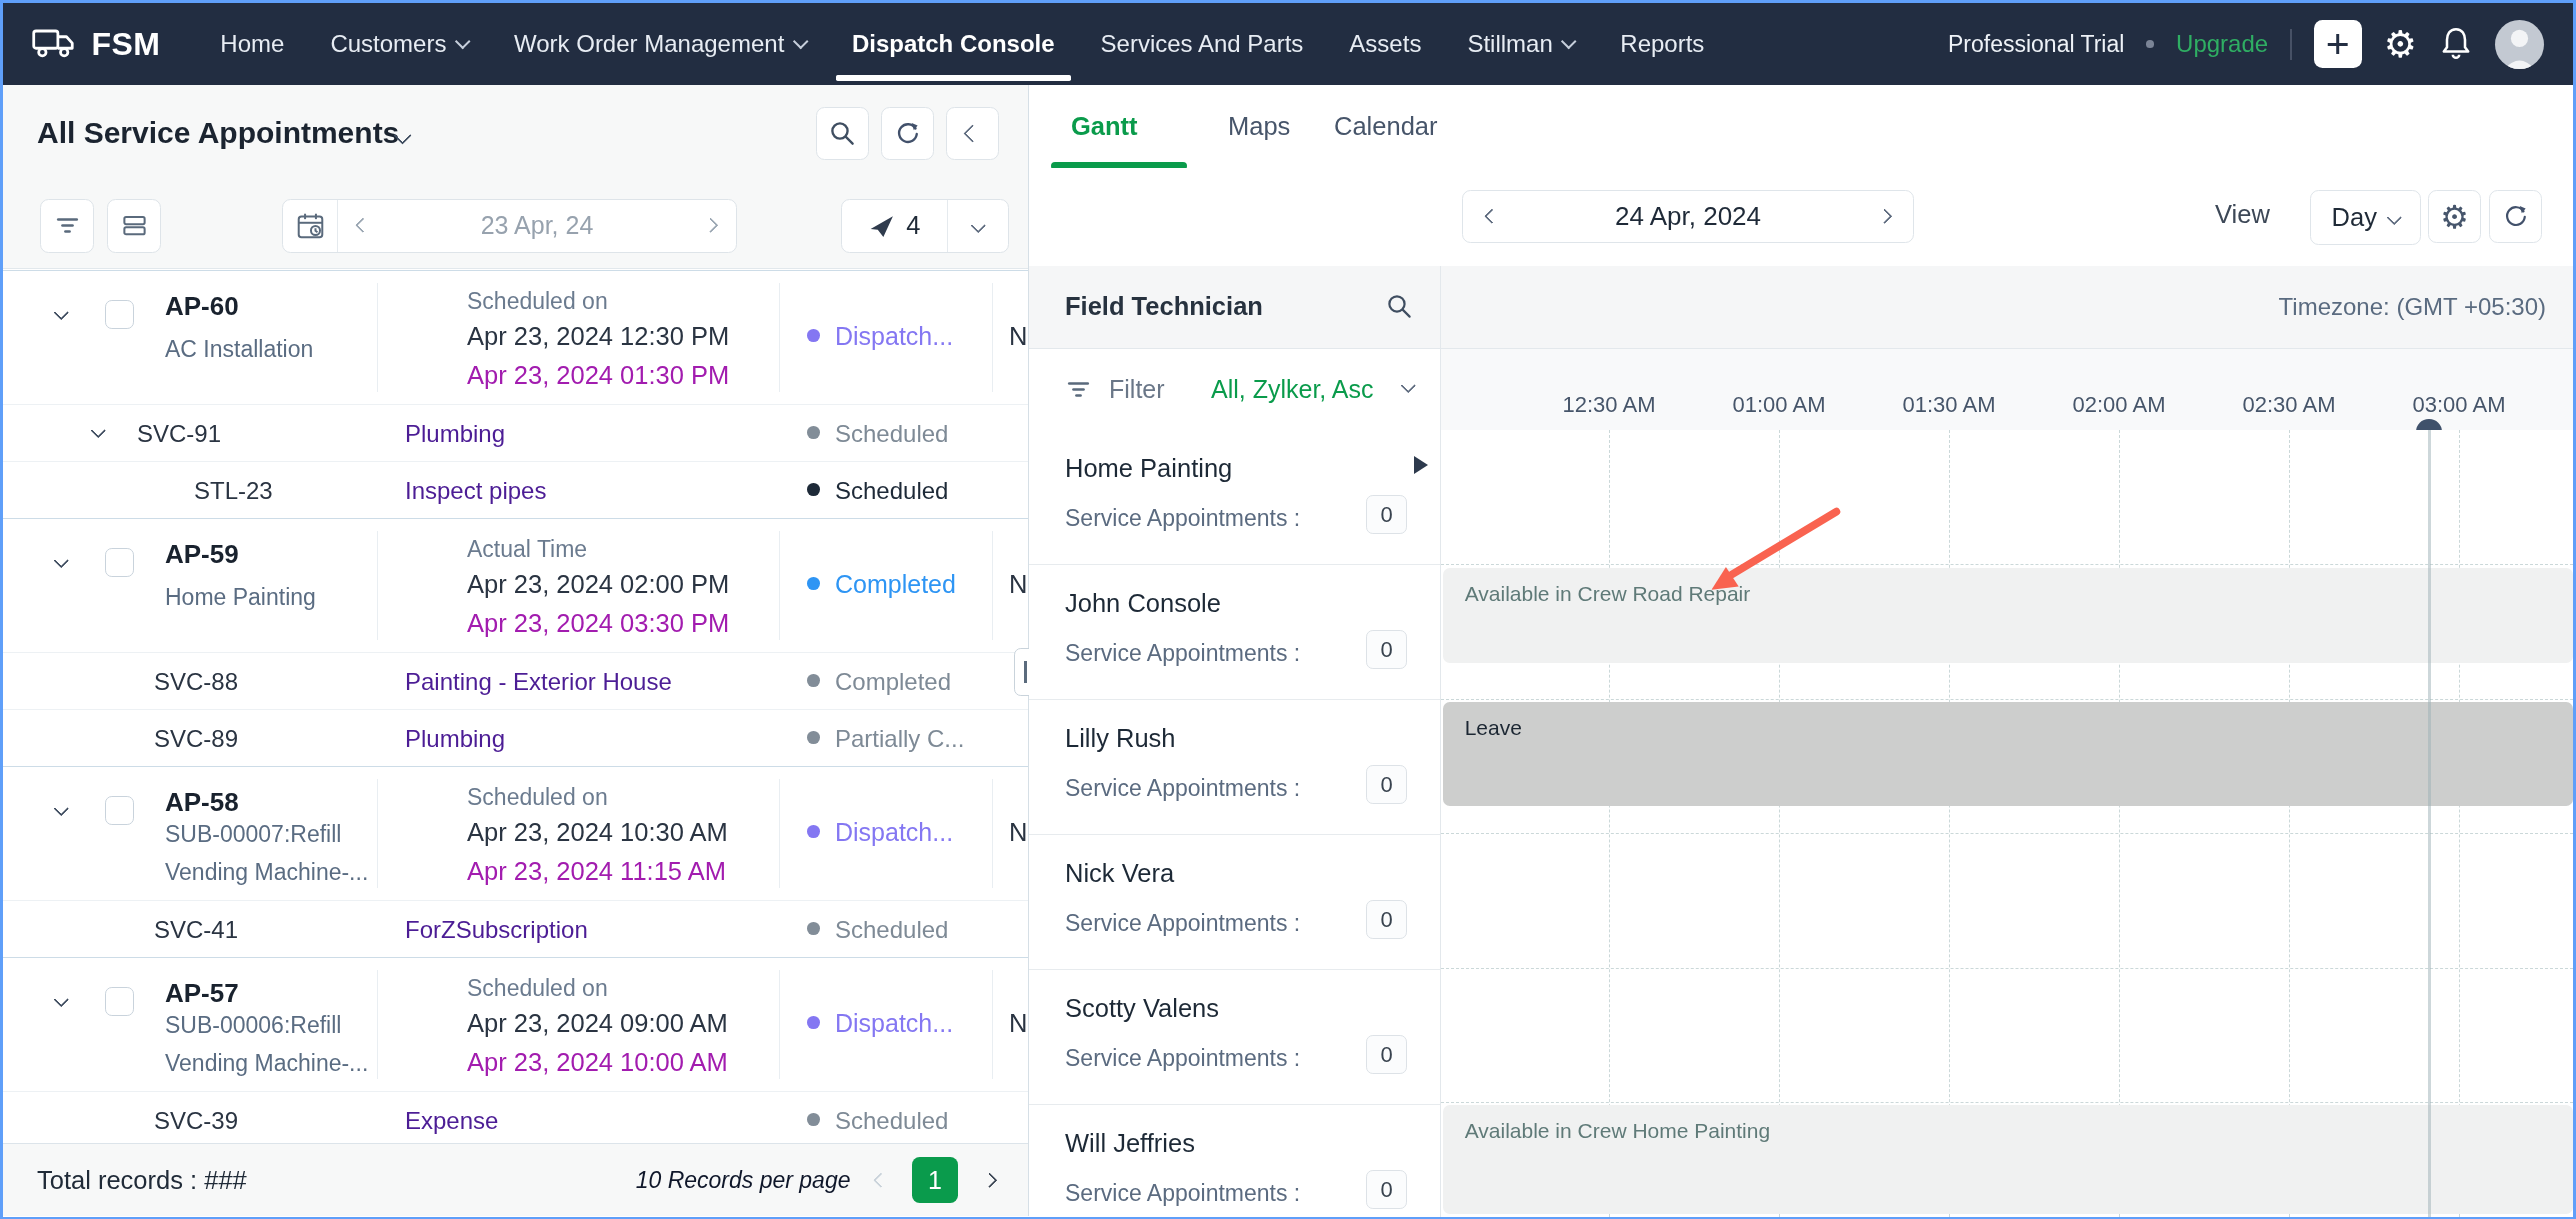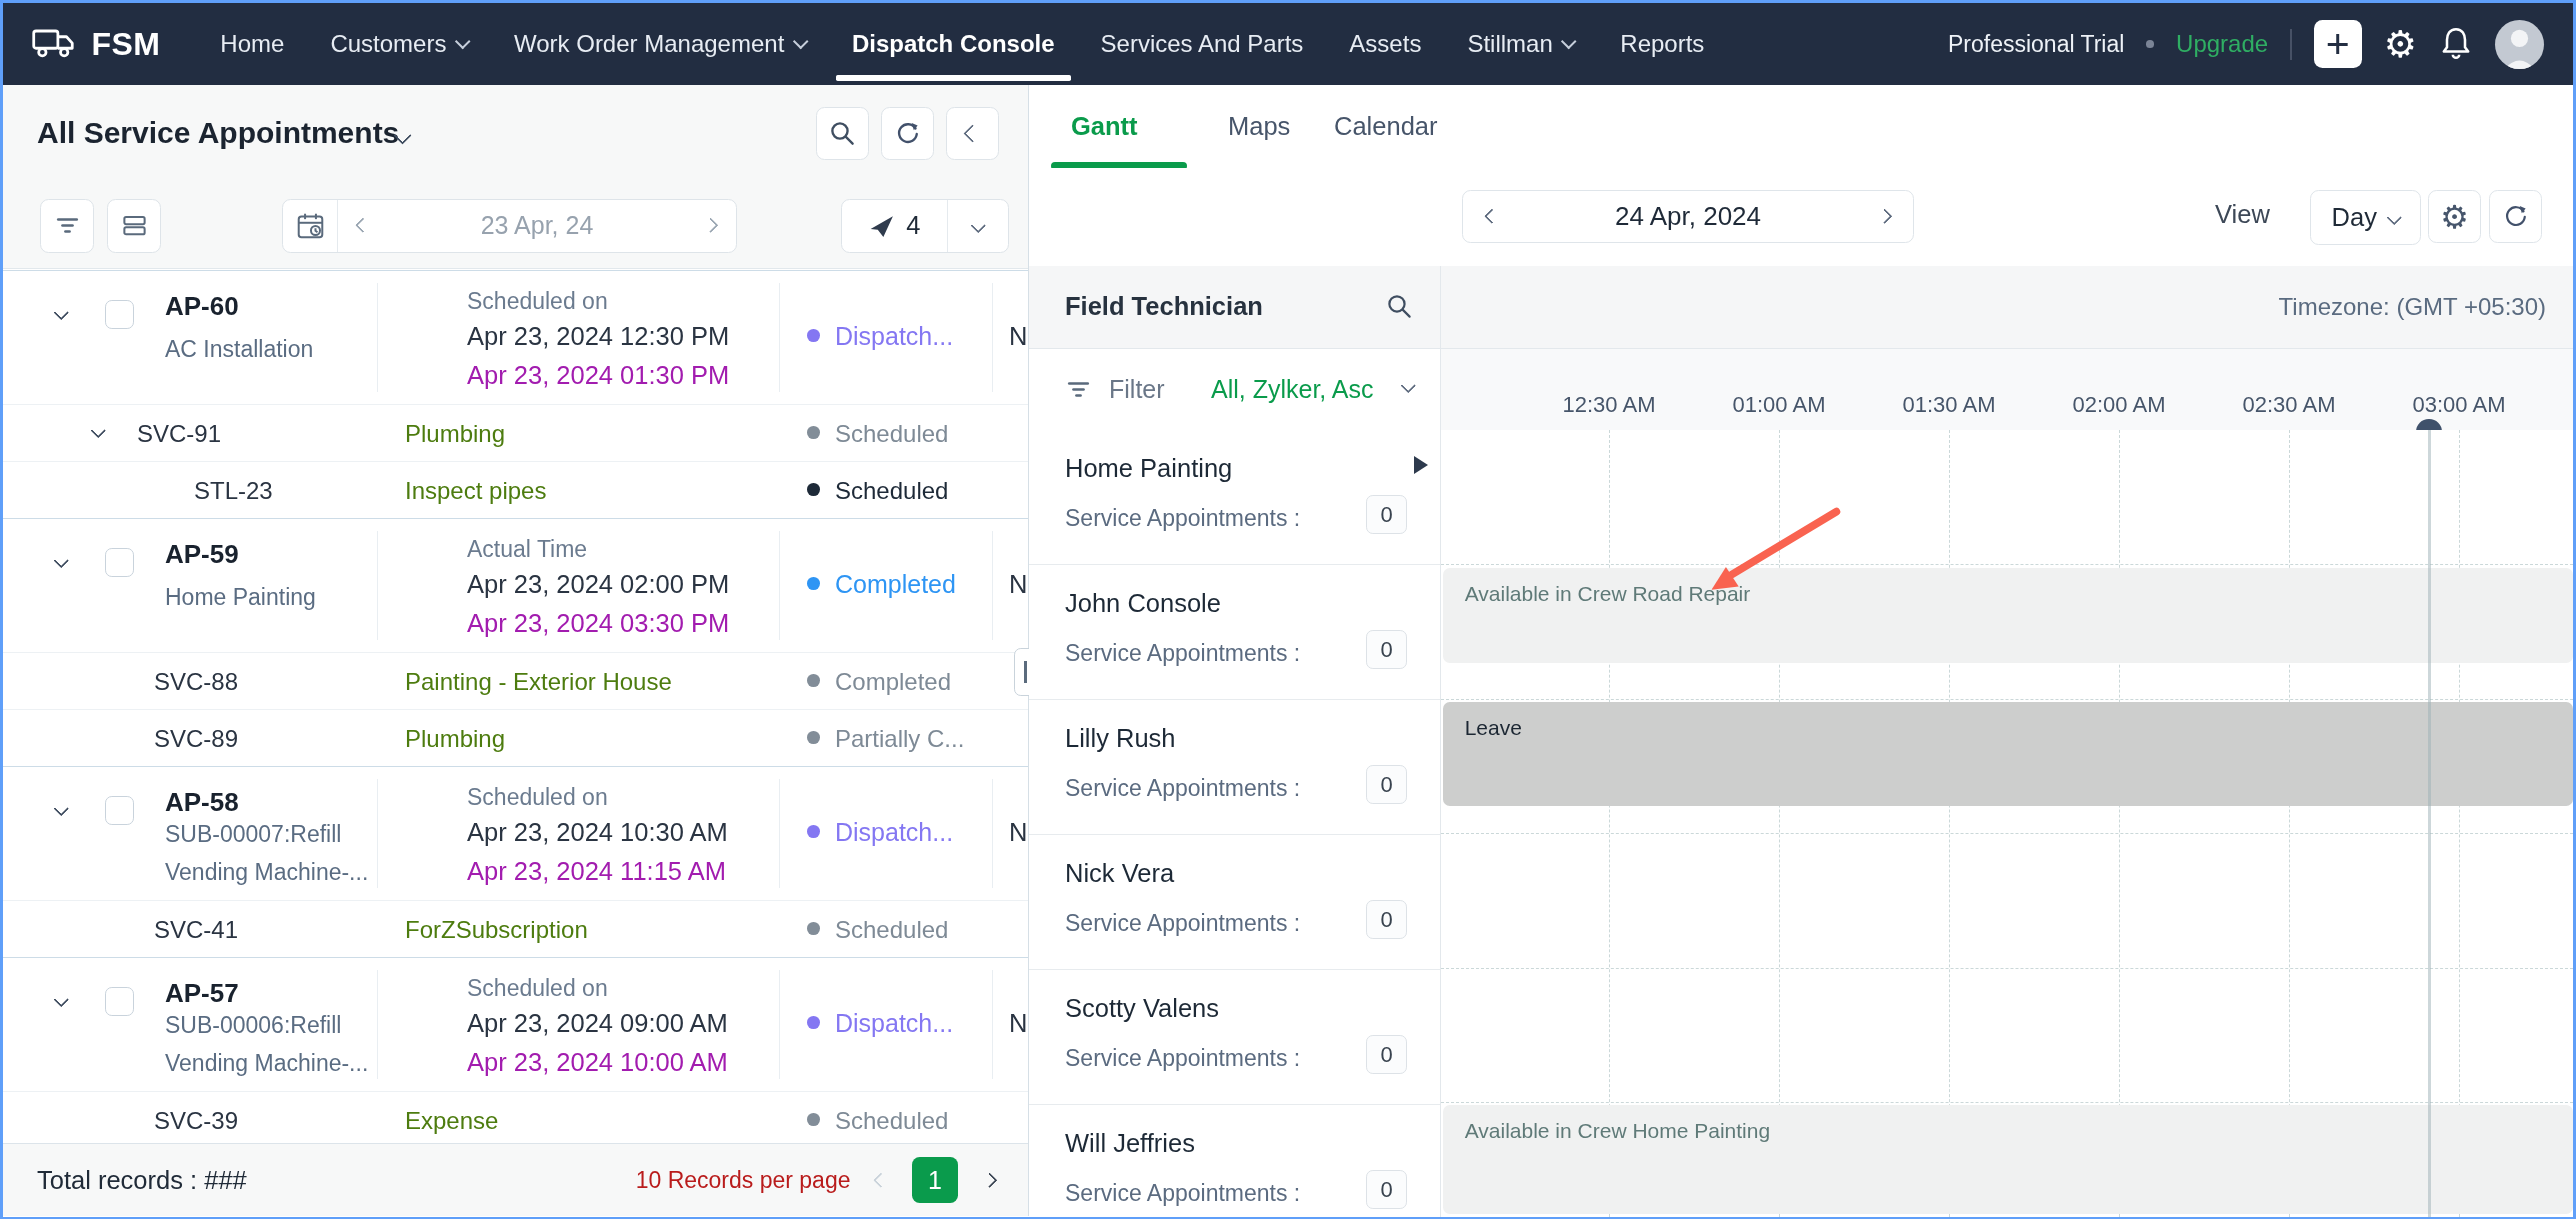--- a/index.html
+++ b/index.html
@@ -65,33 +65,33 @@
   .p-tlabel{position:absolute;left:464px;top:17px;font-size:23px;color:#6b7b8f;}
   .p-t1{position:absolute;left:464px;top:51px;font-size:25.5px;color:#2a3442;}
   .p-t2{position:absolute;left:464px;top:90px;font-size:25.5px;color:#a21caf;}
   .dot{position:absolute;width:12.8px;height:12.8px;border-radius:50%;}
   .p-dot{left:804px;top:58px;}
   .p-status{position:absolute;left:832px;top:51px;font-size:25px;}
   .p-next{position:absolute;left:1006px;top:51px;font-size:25.5px;color:#2a3442;width:20.4px;overflow:hidden;white-space:nowrap;}
   .c-chev{position:absolute;left:90px;top:20.4px;}
   .c-id{position:absolute;top:15.3px;font-size:24px;color:#2a3442;}
   .c-id.l1{left:151px}.c-id.l1c{left:134px}.c-id.l2{left:191px}
-  .c-name{position:absolute;left:402px;top:15.3px;font-size:24px;color:#4d7c0f;}
+  .c-name{position:absolute;left:402px;top:15.3px;font-size:24px;color:#4c1d95;}
   .c-dot{left:804px;top:21px;}
   .c-status{position:absolute;left:832px;top:14.5px;font-size:24px;}
   .st-dispatch{color:#8477f2}.dot-dispatch{background:#8477f2}
   .st-completed{color:#2e95f4}.dot-completed{background:#2e95f4}
   .st-muted{color:#7e8a96}.dot-muted{background:#828d98}
   .st-dark{color:#1e2a38}.dot-dark{background:#1e2a38}
 
   .lp-footer{position:absolute;left:0;right:0;bottom:0;height:73px;background:#f7f8f8;border-top:0.9px solid #dce4ea;
              display:flex;align-items:center;padding:0 34px;box-sizing:border-box;}
   .total{font-size:25.5px;color:#202b38;}
   .pager{margin-left:auto;display:flex;align-items:center;gap:25.5px;}
-  .per-page{font-size:23px;color:#b91c1c;}
+  .per-page{font-size:23px;color:#0f172a;font-style:italic;}
   .pg-box{width:46px;height:46px;background:#0a9b4c;color:#fff;border-radius:7.7px;display:flex;align-items:center;
           justify-content:center;font-size:25px;cursor:pointer;}
 
   
   .right-panel{position:absolute;top:82px;left:1026px;right:0;bottom:0;background:#fff;overflow:hidden;}
   .rp-tabs{position:absolute;top:0;left:0;right:0;height:83px;border-bottom:0.9px solid #e7ebee;background:#fff;}
   .tab{position:absolute;top:0;height:100%;display:flex;align-items:center;font-size:25.5px;color:#47556a;cursor:pointer;}
   .tab.active{color:#0a9b4b;font-weight:600;}
   .tab-underline{position:absolute;left:22px;bottom:-1.7px;width:136px;height:7.7px;background:#0a9b4b;border-radius:5.1px;}
   .rp-datebar{position:absolute;top:83px;left:0;right:0;height:99px;border-bottom:0.9px solid #e7ebee;background:#fff;}

